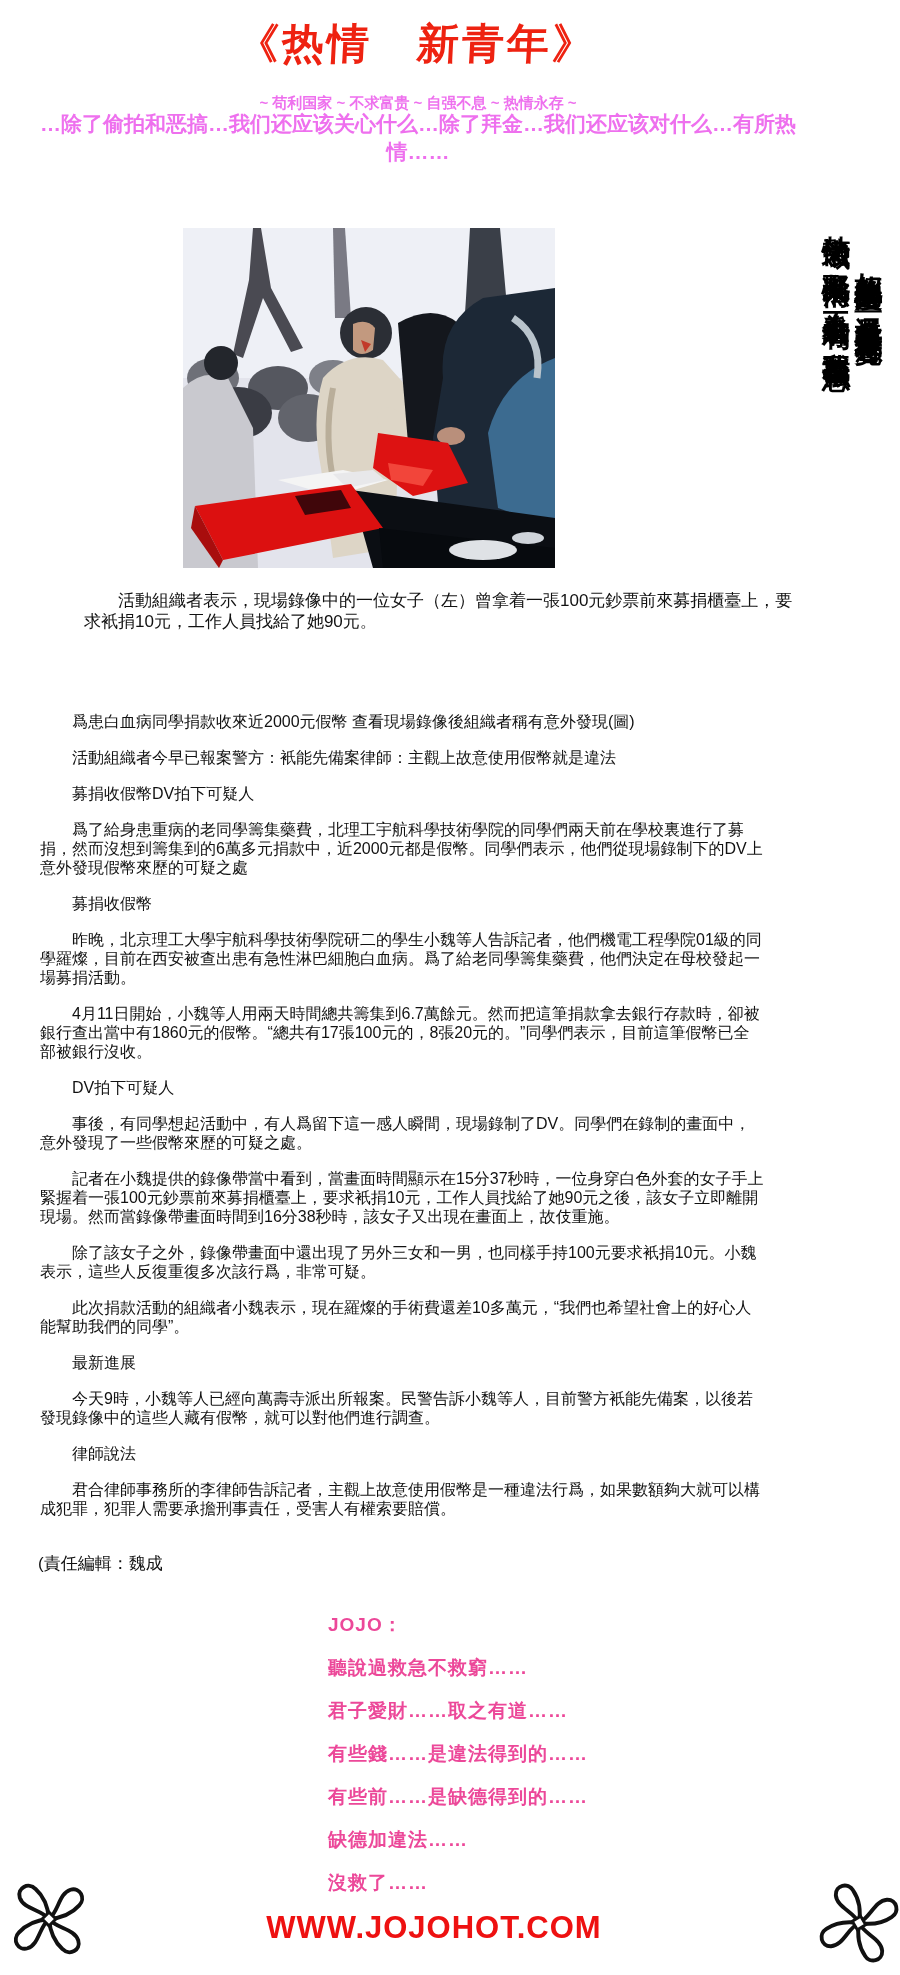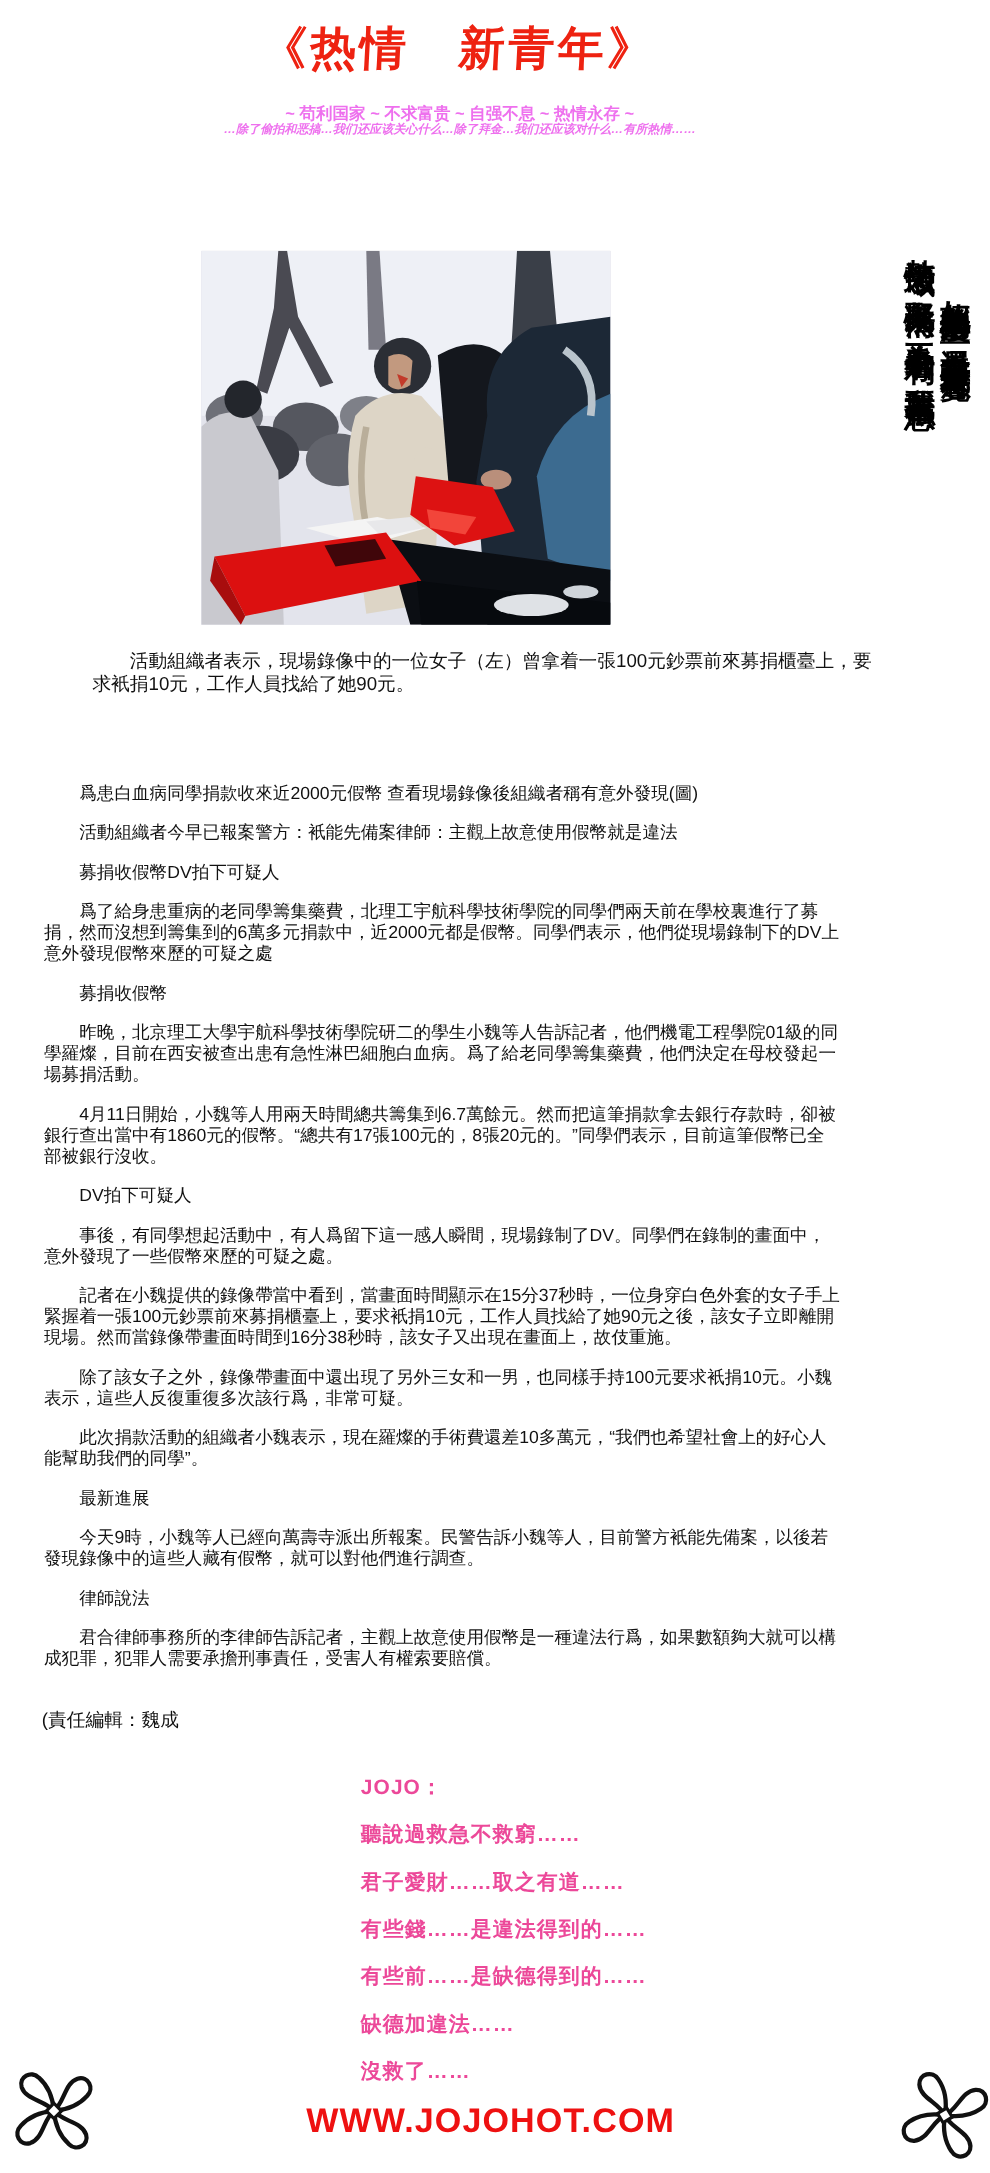--- a/index.html
+++ b/index.html
@@ -11,21 +11,21 @@
   .page-title {
     position:absolute; top:16px; left:0; width:834px; text-align:center;
     font-family:"DejaVu Serif", serif; font-weight:bold; font-size:42px;
     color:#ee2211; letter-spacing:3px; transform:skewX(-3deg);
   }
   .slogan {
     position:absolute; left:12px; width:812px; text-align:center;
     color:#ee70ee; font-weight:bold;
   }
   .slogan-1 { top:94px;  font-size:15px; }
-  .slogan-2 { top:110px; font-size:11px;font-style:italic; }
+  .slogan-2 { top:110px; font-size:21px; }
   .headline {
     position:absolute; top:149px; left:0; width:740px; text-align:center;
     font-size:20px; font-weight:bold; color:#0d0d0d; letter-spacing:1px;
   }
   .photo {
     position:absolute; left:183px; top:228px; width:372px; height:340px;
     background:#e3e4ec;
   }
   .photo svg { display:block; }
   .caption {
@@ -48,21 +48,21 @@
   }
   .vertical-banner .col-inner { padding-top:38px; }
   .jojo-note {
     position:absolute; left:328px; top:1612px;
     color:#ec4899; font-weight:bold; font-size:19px;
   }
   .jojo-note div { margin-bottom:17px; letter-spacing:1px; }
   .site-url {
     position:absolute; top:1910px; left:0; width:868px; text-align:center;
     color:#ee1111; font-size:31px; font-weight:bold; letter-spacing:1px;
-    text-decoration:none; display:block;margin-left:12px;
+    text-decoration:none; display:block;
   }
   .doodle { position:absolute; width:78px; height:78px; }
   .doodle-left  { left:10px;  top:1880px; }
   .doodle-right { left:820px; top:1884px; transform:rotate(14deg); }
 </style>
 </head>
 <body>
 
 <div class="page">
 

